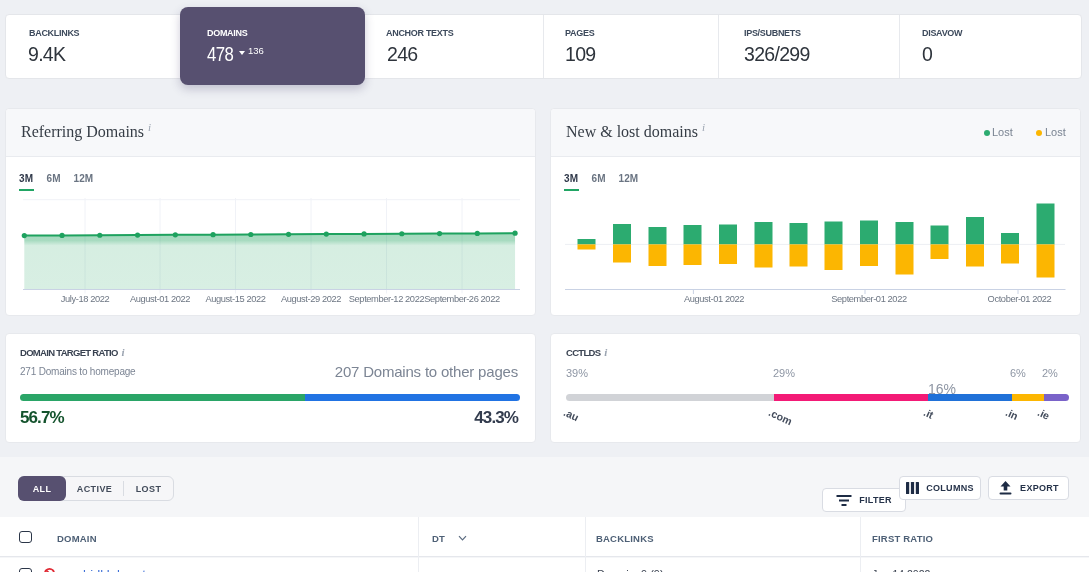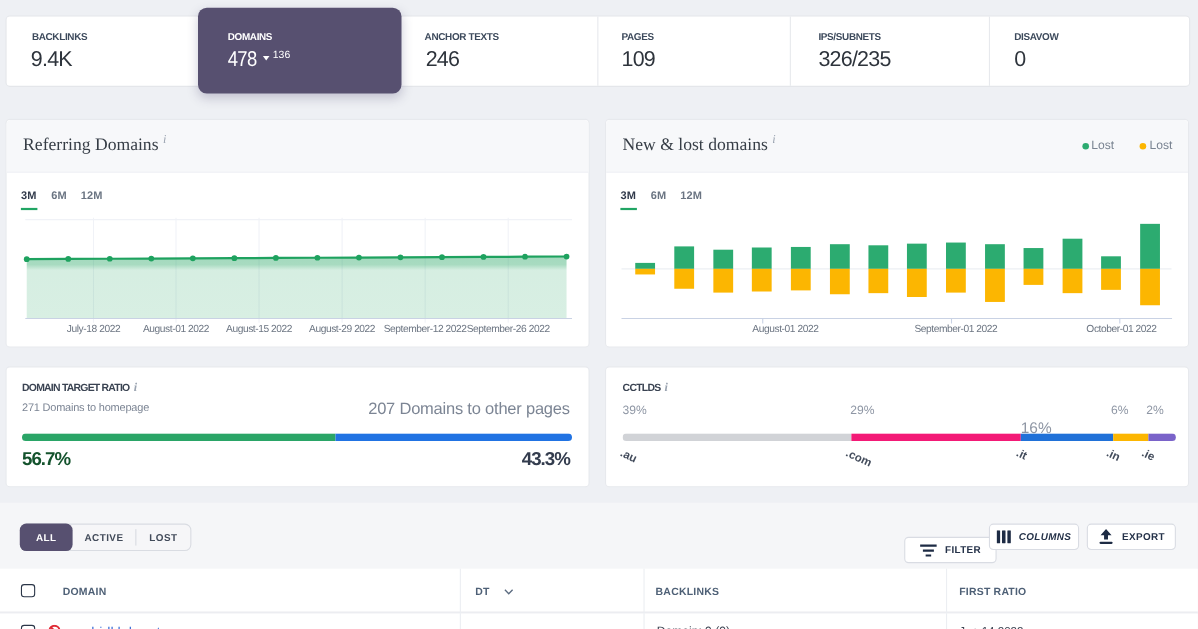--- a/index.html
+++ b/index.html
@@ -35,21 +35,21 @@
 <div class="abs" style="left:238.5px; top:51px; width:0; height:0; border-left:3.5px solid transparent; border-right:3.5px solid transparent; border-top:4.5px solid #fff;"></div>
 <div class="abs" style="left:248px; top:45.5px; color:#fff; font-size:9.5px; line-height:9.5px;">136</div>
 
 <div class="tlabel" style="left:386px; top:28px;">ANCHOR TEXTS</div>
 <div class="tvalue" style="left:387px; top:45px;">246</div>
 
 <div class="tlabel" style="left:565px; top:28px;">PAGES</div>
 <div class="tvalue" style="left:565px; top:45px;">109</div>
 
 <div class="tlabel" style="left:744px; top:28px;">IPS/SUBNETS</div>
-<div class="tvalue" style="left:744px; top:45px;">326/235</div>
+<div class="tvalue" style="left:744px; top:45px;">326/299</div>
 
 <div class="tlabel" style="left:922px; top:28px;">DISAVOW</div>
 <div class="tvalue" style="left:922px; top:45px;">0</div>
 
 <div class="card" style="left:5px; top:108px; width:531px; height:208px;">
   <div class="cardhead"></div>
   <div class="ctitle" style="left:15px;">Referring Domains <span class="info-i" style="position:relative; top:-6px;">i</span></div>
   <div class="mtab sel" style="left:13px; top:64.5px;">3M</div>
   <div class="mtab" style="left:40.5px; top:64.5px;">6M</div>
   <div class="mtab" style="left:67.5px; top:64.5px;">12M</div>
@@ -202,21 +202,21 @@
 <div class="btn" style="left:822px; top:476px; width:84px;margin-top:12px;">
   <svg width="16" height="13" viewBox="0 0 16 13">
       <g stroke="#1d2b44" stroke-width="2">
         <line x1="0.5" y1="2" x2="15.5" y2="2"></line>
         <line x1="3" y1="6.5" x2="13" y2="6.5"></line>
         <line x1="5.5" y1="11" x2="10.5" y2="11"></line>
       </g>
     </svg>
   <span>FILTER</span>
 </div>
-<div class="btn" style="left:899px; top:476px; width:82px;font-style:italic;">
+<div class="btn" style="left:899px; top:476px; width:82px;">
   <svg width="13" height="12" viewBox="0 0 13 12">
       <g fill="#1d2b44">
         <rect x="0" y="0" width="3.2" height="12" rx="0.5"></rect>
         <rect x="4.9" y="0" width="3.2" height="12" rx="0.5"></rect>
         <rect x="9.8" y="0" width="3.2" height="12" rx="0.5"></rect>
       </g>
     </svg>
   <span>COLUMNS</span>
 </div>
 <div class="btn" style="left:988px; top:476px; width:81px;">

